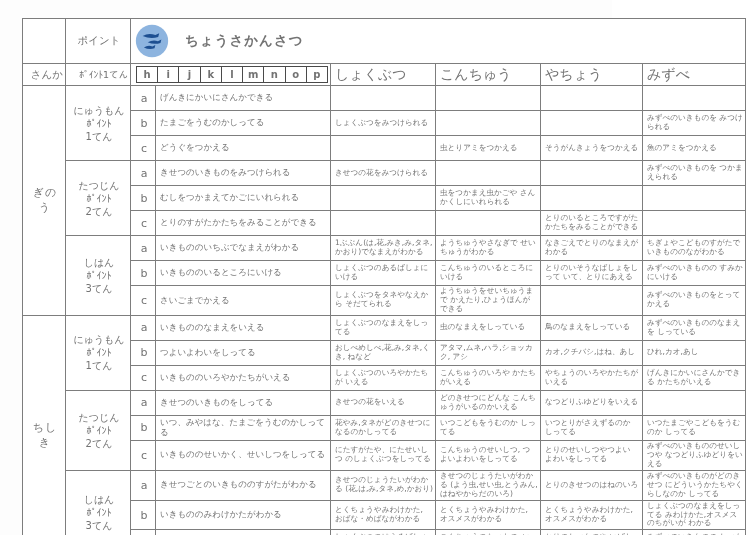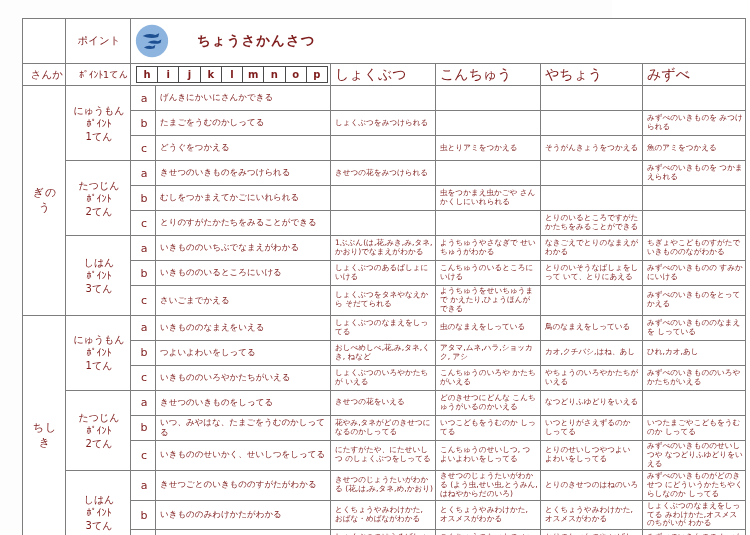--- a/index.html
+++ b/index.html
@@ -1,34 +1,34 @@
 <!DOCTYPE html>
 <html><head>
 <meta charset="utf-8">
 <style>
   html,body { margin:0; padding:0; background:#ffffff; }
   .page {
     position:relative; width:612px; height:535px; background:#fdfdfd;
-    font-family:"DejaVu Sans", sans-serif; color:#7f1d1d;
+    font-family:"DejaVu Sans", sans-serif; color:#737373;
   }
   table.rubric {
     position:absolute; left:22px; top:18px;
     width:723px; border-collapse:collapse; table-layout:fixed;
     background:#fff;
   }
   table.rubric td {
     border:1px solid #7d7d7d; padding:1px 2px 1px 4px;
     vertical-align:middle; overflow:hidden;
   }
   tr.title-row td { height:42px; }
   tr.sub-row td { height:19px; }
   tr.data-row td { height:22px; }
 
   .title-cell { padding-left:18px; }
-  .title-inner { display:flex; align-items:center; gap:28px; }
+  .title-inner { display:flex; align-items:center; gap:16px; }
   .logo { width:34px; height:34px; flex:0 0 auto; }
   .doc-title { font-size:13.5px; font-weight:600; letter-spacing:1px; }
 
   .pt-header { text-align:center; font-size:10.5px; }
   .sanka { text-align:right; font-size:10.5px; padding:1px; }
   .pt1 { text-align:right; font-size:9.5px; padding:1px 0; white-space:nowrap; }
 
   .letters-cell { padding:1px 0 1px 0; }
   .letters { display:flex; }
   .letterbox {
@@ -211,21 +211,21 @@
           <td class="cell">アタマ,ムネ,ハラ,ショッカク, アシ</td>
           <td class="cell">カオ,クチバシ,はね、あし</td>
           <td class="cell">ひれ,カオ,あし</td>
         </tr>
         <tr class="data-row">
           <td class="rowletter">c</td>
           <td class="desc">いきもののいろやかたちがいえる</td>
           <td class="cell">しょくぶつのいろやかたちが いえる</td>
           <td class="cell">こんちゅうのいろや かたちがいえる</td>
           <td class="cell">やちょうのいろやかたちが いえる</td>
-          <td class="cell">みずべのいきもののいろや かたちがいえる</td>
+          <td class="cell">げんきにかいにさんかできる かたちがいえる</td>
         </tr>
         <tr class="data-row">
           <td class="level" rowspan="3">
             <div>たつじん</div>
             <div>ﾎﾟｲﾝﾄ</div>
             <div>2てん</div>
           </td>
           <td class="rowletter">a</td>
           <td class="desc">きせつのいきものをしってる</td>
           <td class="cell">きせつの花をいえる</td>

